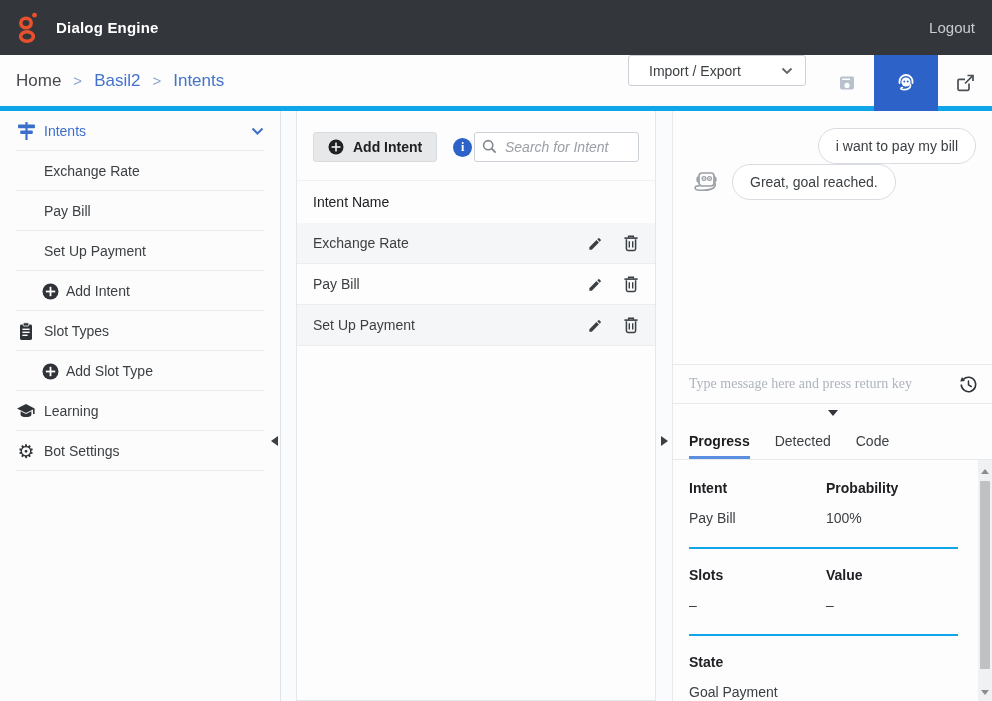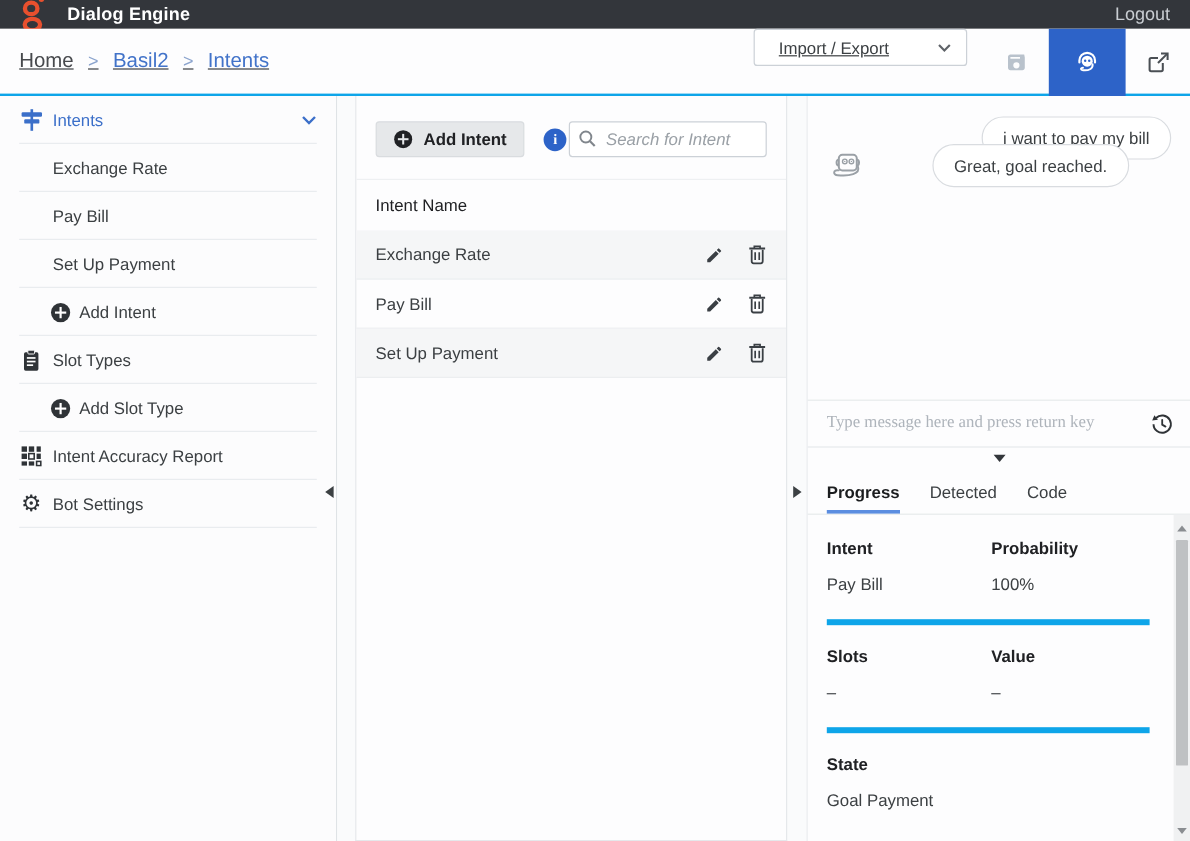--- a/index.html
+++ b/index.html
@@ -1,27 +1,27 @@
 <!DOCTYPE html>
 <html><head>
 <meta charset="utf-8">
 <style>
   * { margin:0; padding:0; box-sizing:border-box; }
   html,body { width:992px; height:701px; overflow:hidden; }
   body { font-family:"Liberation Sans","DejaVu Sans",sans-serif; background:#fbfbfc; color:#3c4043; }
   .app { position:relative; width:992px; height:701px; display:flex; flex-direction:column; }
 
   
-  .topbar { height:24px; background:#33363b; display:flex; align-items:center; flex:0 0 auto; }
+  .topbar { height:55px; background:#33363b; display:flex; align-items:center; flex:0 0 auto; }
   .logo-wrap { width:56px; display:flex; justify-content:center; align-items:center; }
   .topbar-title { color:#ffffff; font-weight:bold; font-size:15px; letter-spacing:.2px; }
   .logout { margin-left:auto; color:#c9cdd2; font-size:15px; padding:0 17px; cursor:pointer; }
 
   
-  .crumbbar { height:56px; background:#fdfdfe; border-bottom:2px solid #0ea5e9; display:flex; align-items:center; padding-left:16px; flex:0 0 auto;text-decoration:underline; }
+  .crumbbar { height:56px; background:#fdfdfe; border-bottom:5px solid #0ea5e9; display:flex; align-items:center; padding-left:16px; flex:0 0 auto; }
   .crumb { font-size:17px; display:flex; align-items:center; gap:12px; }
   .crumb .home { color:#47494d; }
   .crumb .sep { color:#8aa3cd; font-size:15px; }
   .crumb .link { color:#4273c9; cursor:pointer; }
   .bar-actions { margin-left:auto; display:flex; align-items:flex-start; height:100%; }
   .impexp { display:flex; align-items:center; justify-content:space-between; width:178px; height:31px; background:#fff; border:1px solid #ccd1d7; border-radius:3px; padding:0 12px 0 20px; font-size:14px; color:#3c4043; cursor:pointer; }
   .icon-btn { width:54px; height:56px; display:flex; align-items:center; justify-content:center; cursor:pointer; }
   .icon-btn.active { width:64px; background:#2d63c8; }
 
   
@@ -59,36 +59,36 @@
   .irow.striped { background:#f5f6f7; }
   .irow .rlabel { flex:1; }
   .row-actions { display:flex; align-items:center; gap:19px; }
   .row-actions svg { cursor:pointer; }
 
   
   .rightpanel { width:320px; flex:0 0 auto; border-left:1px solid #e7eaec; background:#fdfdfe; display:flex; flex-direction:column; min-height:0; }
   .chat-area { height:253px; position:relative; flex:0 0 auto; }
   .bubble { display:inline-block; background:#fff; border:1px solid #d9dce0; border-radius:18px; padding:9px 17px; font-size:14px; color:#3c4043; }
   .user-bubble { position:absolute; top:17px; right:16px; }
-  .bot-row { position:absolute; top:40px; left:18px; display:flex; align-items:flex-start;gap:45px; }
+  .bot-row { position:absolute; top:53px; left:18px; display:flex; align-items:flex-start; }
   .bot-avatar { margin-top:5px; }
   .bot-bubble { margin-left:9px; }
   .chat-input-row { height:40px; border-top:1px solid #e7eaec; border-bottom:1px solid #e7eaec; display:flex; align-items:center; padding:0 14px 0 16px; flex:0 0 auto; }
   .chat-input-row input { flex:1; border:none; outline:none; font-size:14px; color:#7f1d1d; background:transparent; font-family:Liberation Serif, serif; }
   .chat-input-row input::placeholder { color:#aeb4bb; }
   .history-btn { cursor:pointer; display:flex; }
   .collapse-strip { height:18px; display:flex; align-items:center; justify-content:center; flex:0 0 auto; cursor:pointer; }
   .tri-down { width:0; height:0; border-left:5px solid transparent; border-right:5px solid transparent; border-top:6px solid #33363b; }
 
   .tabs { display:flex; gap:25px; padding:0 16px; border-bottom:1px solid #e7eaec; flex:0 0 auto; }
   .tab { font-size:14px; color:#3c4043; padding:11px 0 7px 0; border-bottom:3px solid transparent; cursor:pointer; }
   .tab.active { font-weight:bold; color:#1b1d1f; border-bottom-color:#5b8de0; }
 
   .details { flex:1; position:relative; padding:2px 34px 0 16px; min-height:0; }
-  .dsection { padding:18px 0 21px 0; border-bottom:5px solid #0ea5e9; display:grid; grid-template-columns:137px 1fr; row-gap:14px; }
+  .dsection { padding:18px 0 21px 0; border-bottom:2px solid #0ea5e9; display:grid; grid-template-columns:137px 1fr; row-gap:14px; }
   .dsection.last { border-bottom:none; }
   .dlabel { font-weight:bold; font-size:14px; color:#202124; }
   .dvalue { font-size:14px; color:#3c4043; }
 
   
   .vscroll { position:absolute; top:0; right:0; bottom:0; width:14px; background:#f0f1f2; }
   .vscroll .arrow-up, .vscroll .arrow-down { position:absolute; left:3px; width:0; height:0; border-left:4px solid transparent; border-right:4px solid transparent; }
   .vscroll .arrow-up { top:9px; border-bottom:5px solid #8a8d91; }
   .vscroll .arrow-down { bottom:6px; border-top:5px solid #8a8d91; }
   .vscroll .thumb { position:absolute; left:2px; width:10px; top:21px; height:188px; background:#bfc1c3; border-radius:1px; cursor:pointer; }
@@ -203,33 +203,26 @@
           <svg width="17" height="17" viewBox="0 0 17 17">
               <circle cx="8.5" cy="8.5" r="8" fill="#2f3337"></circle>
               <rect x="7.6" y="3.8" width="1.8" height="9.4" fill="#fff"></rect>
               <rect x="3.8" y="7.6" width="9.4" height="1.8" fill="#fff"></rect>
             </svg>
         </span>
         <span class="nlabel">Add Slot Type</span>
       </div>
       <div class="nav-item">
         <span class="nicon">
-          <svg width="18" height="18" viewBox="0 0 18 18" fill="#2f3337">
-            <rect x="1" y="1" width="4.5" height="4.5"></rect>
-              <rect x="7" y="1" width="4.5" height="4.5"></rect>
-              <rect x="13.5" y="1" width="3.5" height="4.5"></rect>
-            <rect x="1" y="7" width="4.5" height="4.5"></rect>
-              <rect x="7" y="7" width="4.5" height="4.5" fill="none" stroke="#2f3337" stroke-width="1.3"></rect>
-              <rect x="13.5" y="7" width="3.5" height="4.5"></rect>
-            <rect x="1" y="13.5" width="4.5" height="3.5"></rect>
-              <rect x="7" y="13.5" width="4.5" height="3.5"></rect>
-              <rect x="13.5" y="13.5" width="3.5" height="3.5" fill="none" stroke="#2f3337" stroke-width="1.3"></rect>
-          </svg>
-        </span>
-        <span class="nlabel">Intent Accuracy Report</span>
+          <svg width="20" height="17" viewBox="0 0 20 17">
+            <path d="M10 1 1 5.5 10 10l7-3.5V11h1.6V5.5L10 1z" fill="#2f3337"></path>
+            <path d="M4.6 8.3V12c0 1.2 2.5 2.1 5.4 2.1s5.4-.9 5.4-2.1V8.3L10 11 4.6 8.3z" fill="#2f3337"></path>
+          </svg>
+        </span>
+        <span class="nlabel">Learning</span>
       </div>
       <div class="nav-item">
         <span class="nicon gear-glyph">⚙</span>
         <span class="nlabel">Bot Settings</span>
       </div>
       <div class="collapse-left"></div>
     </div>
 
     <div class="middle">
       <div class="card">

